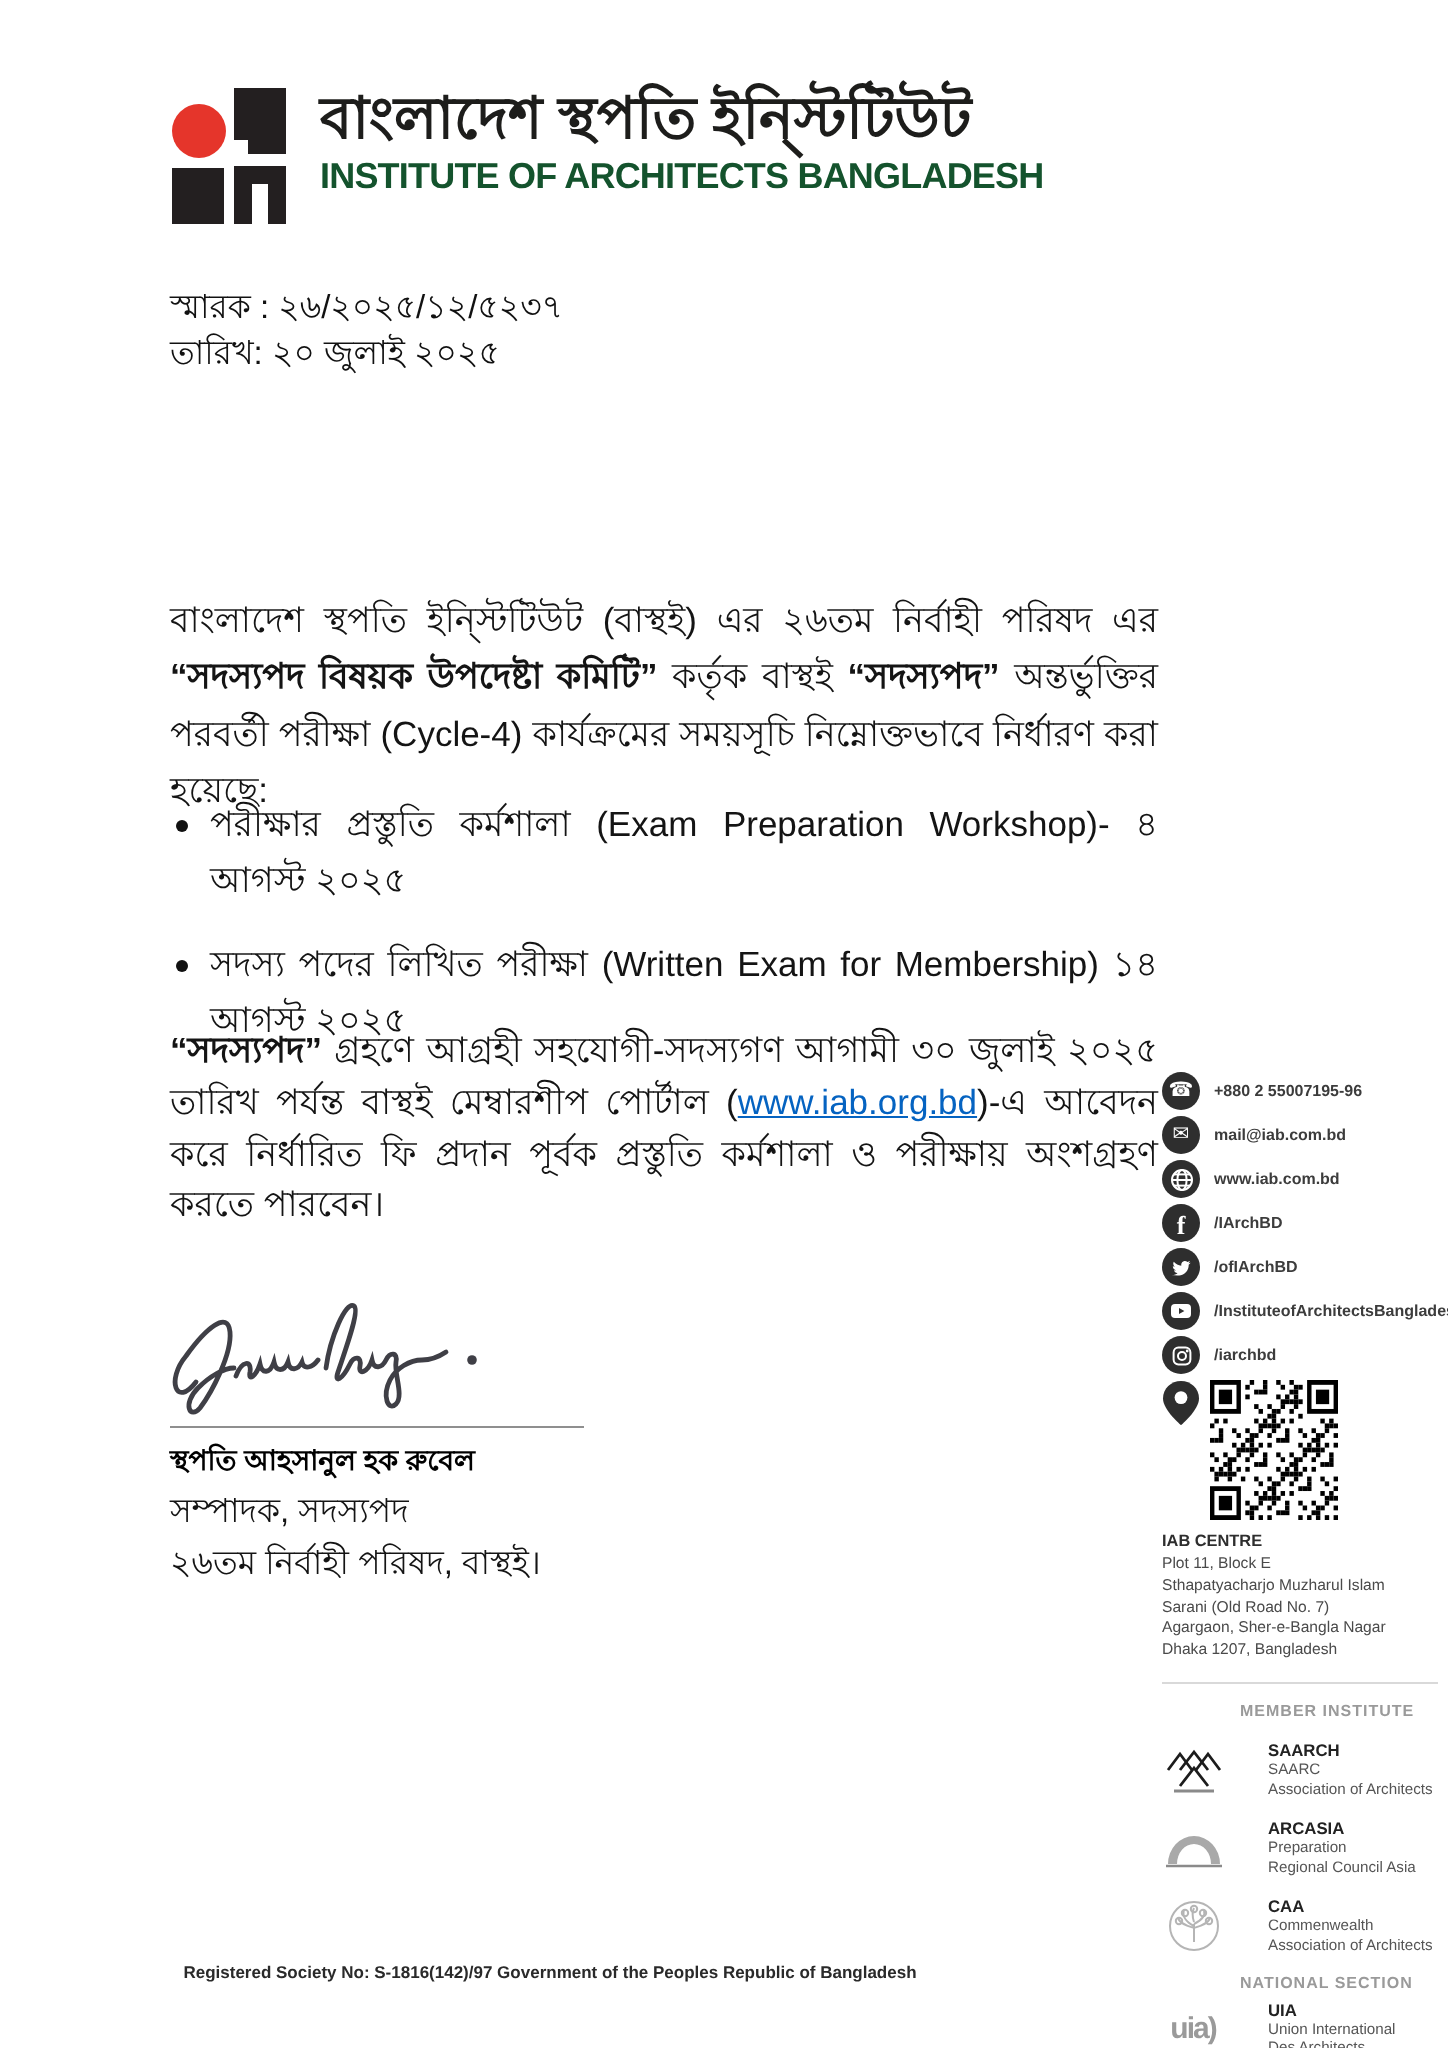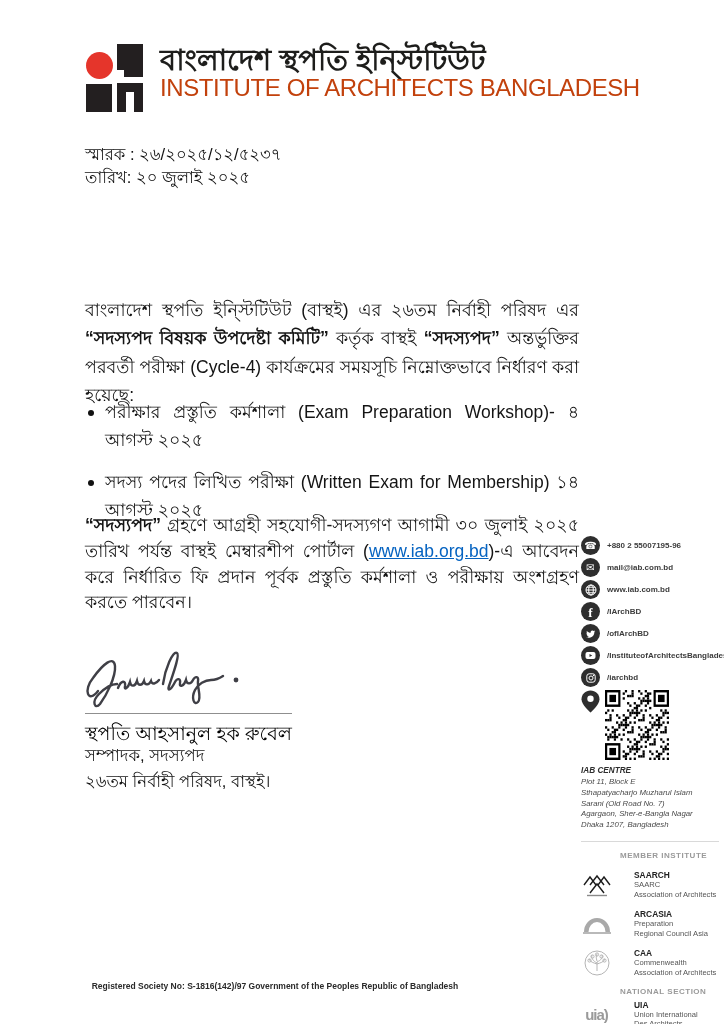--- a/index.html
+++ b/index.html
@@ -10,54 +10,54 @@
   .logo-wrap{position:absolute;left:86px;top:40px;display:flex;gap:14px;}
   .logo-mark{position:relative;width:60px;height:72px;flex:0 0 60px;}
   .lm-circle{position:absolute;left:0;top:12px;width:27px;height:27px;border-radius:50%;background:#e5352b;}
   .lm-sq-tr{position:absolute;left:31px;top:4px;width:26px;height:33px;background:#231f20;}
   .lm-sq-tr::after{content:"";position:absolute;left:0;bottom:0;width:7px;height:7px;background:#fff;}
   .lm-sq-bl{position:absolute;left:0;top:44px;width:26px;height:28px;background:#231f20;}
   .lm-pi{position:absolute;left:31px;top:43px;width:26px;height:29px;box-sizing:border-box;
          border-top:9px solid #231f20;border-left:9px solid #231f20;border-right:9px solid #231f20;}
   .logo-text{display:flex;flex-direction:column;justify-content:flex-start;padding-top:2px;}
   .logo-bn{font-size:29px;line-height:36px;color:#1d1d1b;font-weight:600;letter-spacing:0;}
-  .logo-en{font-size:24px;line-height:20px;color:#c2410c;font-weight:400;letter-spacing:-0.4px;}
+  .logo-en{font-size:18px;line-height:20px;color:#14532d;font-weight:700;letter-spacing:-0.4px;}
 
   
   .meta{position:absolute;left:85px;top:143px;font-size:16.5px;line-height:23px;color:#111;}
   .title{position:absolute;left:0;top:229px;width:724px;text-align:center;font-size:21px;font-weight:700;color:#000;}
   .title span{text-decoration:underline;text-underline-offset:5px;text-decoration-thickness:2px;}
   .para{position:absolute;left:85px;width:494px;font-size:17.5px;line-height:28.3px;
         text-align:justify;color:#141414;}
   .para1{top:296px;}
   .para2{top:513px;line-height:25.8px;}
   .blist{position:absolute;left:88px;top:399px;width:491px;margin:0;padding:0;list-style:none;}
   .blist li{position:relative;padding-left:17px;font-size:17.5px;line-height:27.5px;text-align:justify;color:#141414;}
   .blist li + li{margin-top:15px;}
   .blist li::before{content:"";position:absolute;left:0;top:11px;width:6px;height:6px;border-radius:50%;background:#111;}
   .doclink{color:#0563c1;text-decoration:underline;cursor:pointer;}
   b{font-weight:700;}
 
   
   .sig-svg{position:absolute;left:84px;top:641px;}
   .sig-line{position:absolute;left:85px;top:713px;width:207px;height:1px;background:#8f8f8f;}
-  .sig-name{position:absolute;left:85px;top:719px;font-size:19px;font-weight:400;color:#000;}
+  .sig-name{position:absolute;left:85px;top:719px;font-size:14px;font-weight:700;color:#000;}
   .sig-role{position:absolute;left:85px;top:731px;font-size:16.5px;color:#141414;margin-top:12px;}
   .sig-council{position:absolute;left:85px;top:769px;font-size:16.5px;color:#141414;}
 
   
   .sidebar{position:absolute;left:581px;top:536px;width:140px;}
   .c-row{display:flex;align-items:center;gap:7px;margin-bottom:3px;height:19px;}
   .c-ic{flex:0 0 19px;width:19px;height:19px;border-radius:50%;background:#2e2e2e;color:#fff;
         display:flex;align-items:center;justify-content:center;font-size:10px;line-height:1;}
   .c-lb{font-size:8px;color:#3c3c3c;font-weight:600;white-space:nowrap;}
   .fb-f{font-family:"Liberation Serif",serif;font-weight:700;font-size:13px;position:relative;top:1px;}
   .qr-row{display:flex;align-items:flex-start;gap:5px;margin-top:2px;}
   .pin-ic{flex:0 0 19px;width:19px;height:23px;}
-  .addr{margin-top:6px;color:#4a4a4a;font-style:italic;}
+  .addr{margin-top:6px;color:#4a4a4a;}
   .addr-title{font-size:8.2px;font-weight:700;color:#2e2e2e;margin-bottom:2px;}
   .addr div.ln{font-size:7.8px;line-height:10.8px;}
   .sb-div{margin-top:10px;border-top:1px solid #d9d9d9;width:138px;}
   .sec-h{margin-top:9px;padding-left:39px;font-size:8px;font-weight:700;letter-spacing:.5px;color:#9a9a9a;}
   .org{display:flex;gap:22px;margin-top:10px;align-items:center;}
   .org-logo{flex:0 0 31px;width:31px;display:flex;align-items:center;justify-content:center;}
   .org-abbr{font-size:8.4px;font-weight:700;color:#222;line-height:10px;}
   .org-ln{font-size:7.6px;color:#555;line-height:9.6px;}
   .uia-txt{font-size:15px;font-weight:700;color:#9a9a9a;letter-spacing:-1px;}
 

